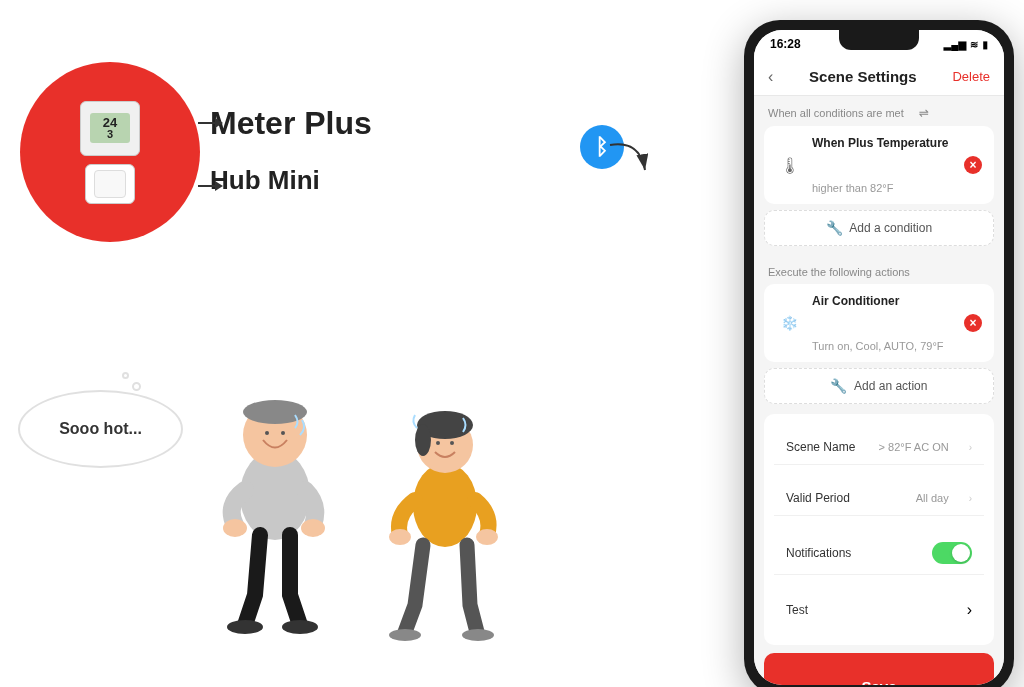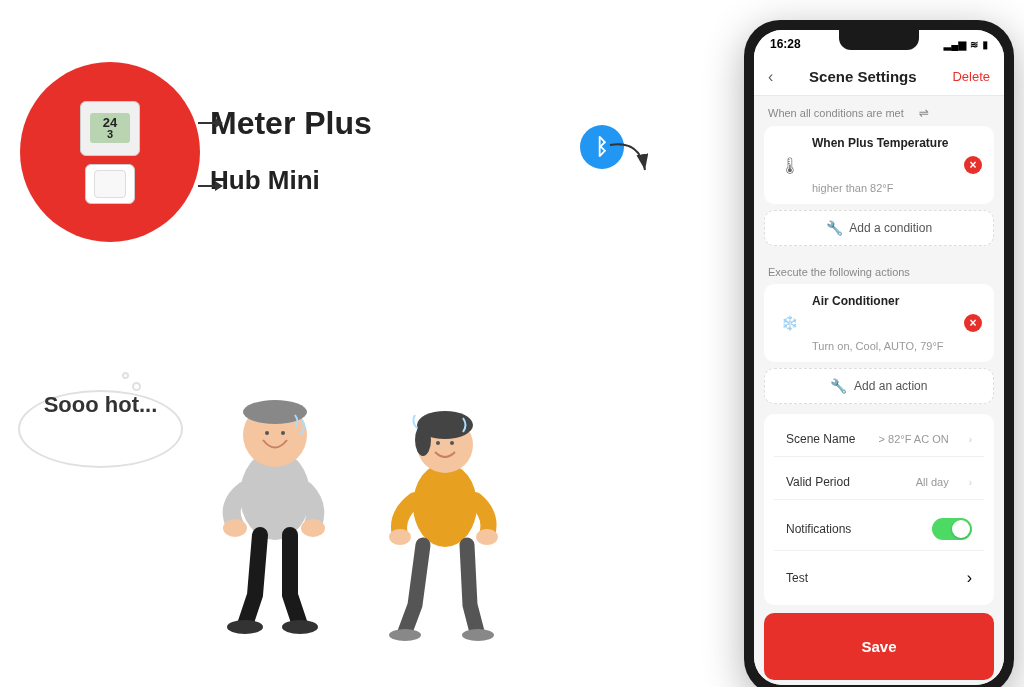--- a/index.html
+++ b/index.html
@@ -275,21 +275,21 @@
       border: 1px dashed #ddd;
     }
 
     .add-icon {
       font-size: 14px;
       color: #888;
     }
 
     .settings-row {
       background: #fff;
-      margin: 8px 10px;
+      margin: 16px 10px;
       padding: 10px 12px;
       display: flex;
       align-items: center;
       justify-content: space-between;
       border-bottom: 1px solid #f0f0f0;
     }
 
     .settings-row:first-child {
       border-radius: 10px 10px 0 0;
     }
@@ -398,21 +398,21 @@
         <polygon points="0 0, 8 3, 0 6" fill="#333"></polygon>
       </marker>
     </defs>
   </svg>
 </div>
 
 <div style="position:absolute; left:18px; top:390px; z-index:3;">
 
   <div style="position:absolute; right:42px; top:-8px; width:9px; height:9px; background:#fff; border:2px solid #e0e0e0; border-radius:50%;"></div>
   <div style="position:absolute; right:54px; top:-18px; width:7px; height:7px; background:#fff; border:2px solid #e0e0e0; border-radius:50%;"></div>
-  <div style="width:165px; height:78px; background:#fff; border:2px solid #e0e0e0; border-radius:50%; display:flex; align-items:flex-start; justify-content:center; font-size:22px; font-weight:bold; color:#333;">
+  <div style="width:165px; height:78px; background:#fff; border:2px solid #e0e0e0; border-radius:50%; display:flex; align-items:center; justify-content:center; font-size:16px; font-weight:bold; color:#333;">
     <span>Sooo hot...</span>
   </div>
 </div>
 
 <svg style="position:absolute; left:145px; top:340px; width:430px; height:330px;" viewBox="0 0 430 330">
 
   <ellipse cx="130" cy="155" rx="35" ry="45" fill="#c8c8c8"></ellipse>
 
   <circle cx="130" cy="95" r="32" fill="#f5c5a0"></circle>
 

